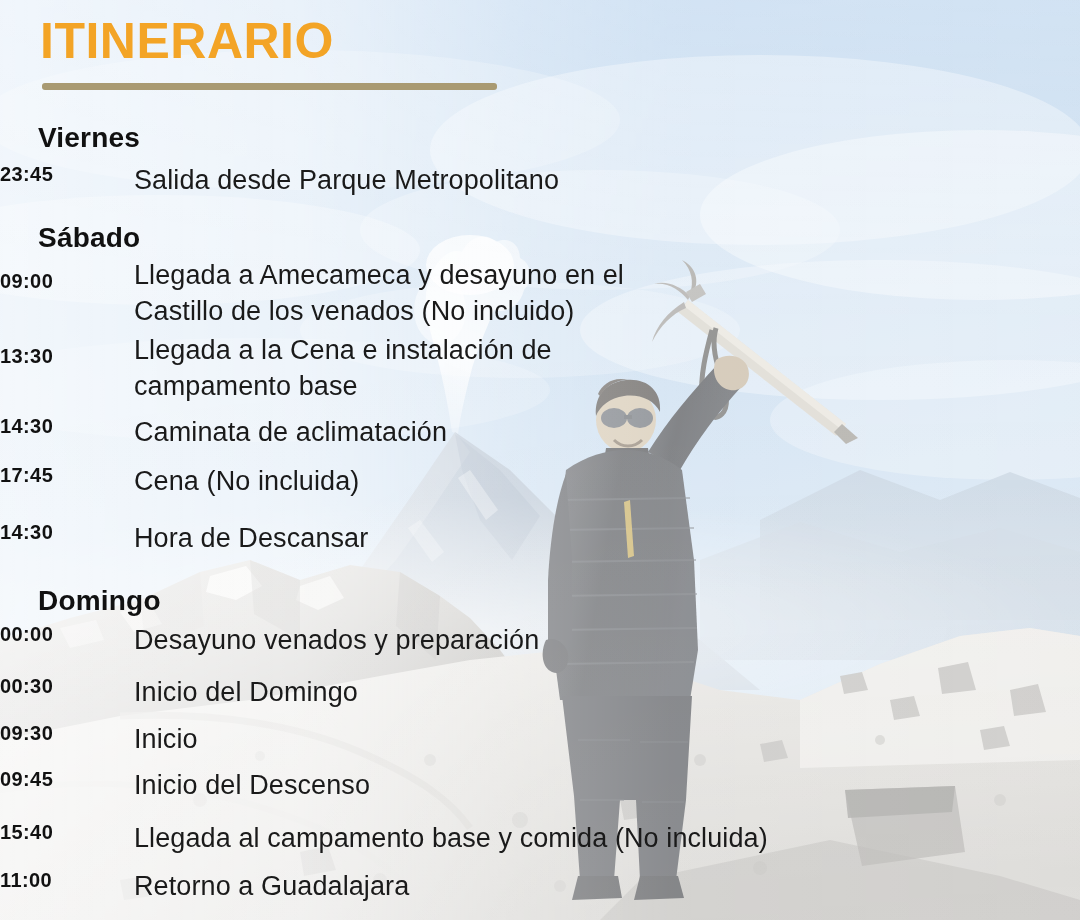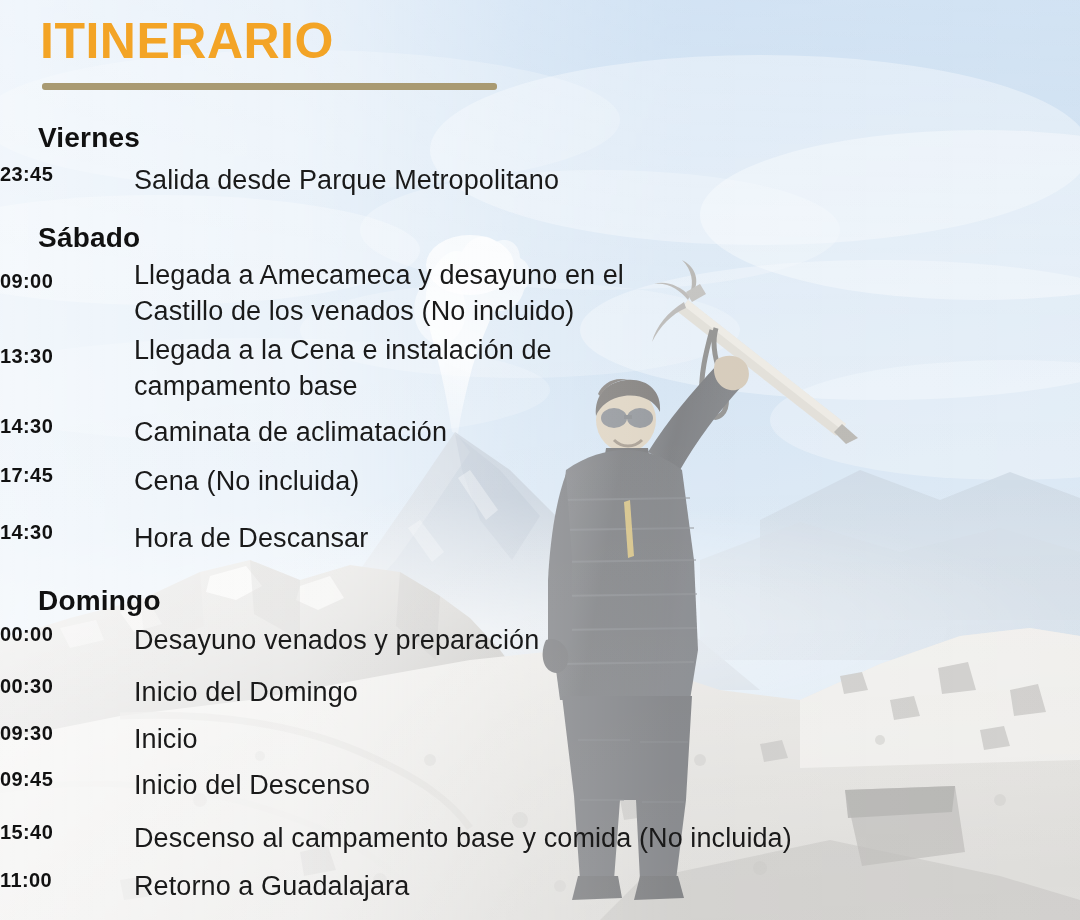--- a/index.html
+++ b/index.html
@@ -362,21 +362,21 @@
       <div class="desc">Inicio</div>
     </div>
 
     <div class="row" style="top:768px">
       <div class="time">09:45</div>
       <div class="desc">Inicio del Descenso</div>
     </div>
 
     <div class="row" style="top:821px">
       <div class="time">15:40</div>
-      <div class="desc">Descenso al campamento base y comida (No incluida)</div>
+      <div class="desc">Llegada al campamento base y comida (No incluida)</div>
     </div>
 
     <div class="row" style="top:869px">
       <div class="time">11:00</div>
       <div class="desc">Retorno a Guadalajara</div>
     </div>
 
   </div>
 </div>
 

